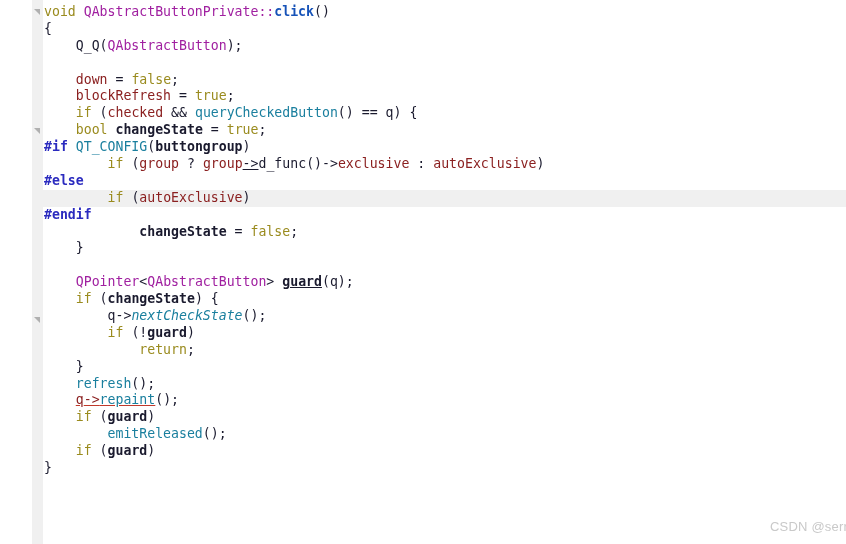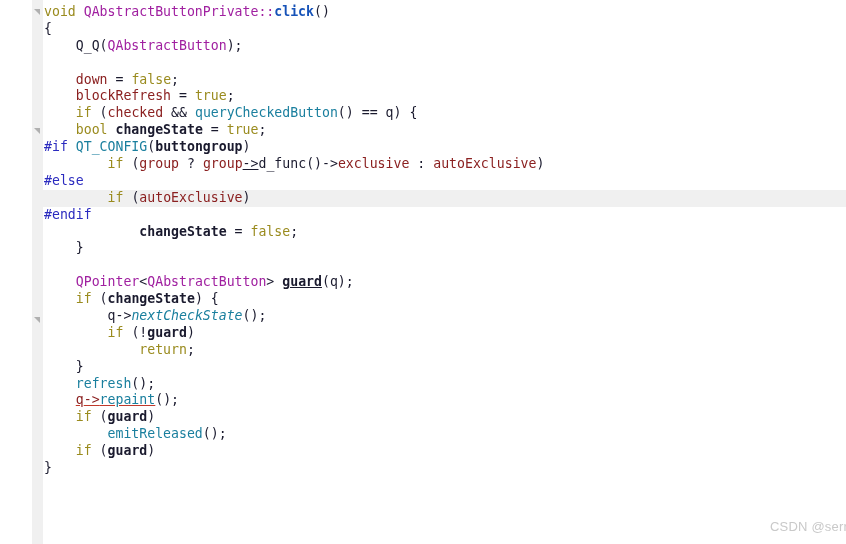--- a/index.html
+++ b/index.html
@@ -68,21 +68,21 @@
   .type    { color: #a020a0; }            
   .op      { color: #1a1a2e; }
   .punc    { color: #1a1a2e; }
   .fnbold  { color: #1753b8; font-weight: bold; }   
   .fn      { color: #1a7f9e; }            
   .fnital  { color: #1a7f9e; font-style: italic; }  
   .member  { color: #8b2020; }            
   .plain   { color: #1a1a2e; }
   .localb  { color: #1a1a2e; font-weight: bold; }   
   .localbu { color: #1a1a2e; font-weight: bold; text-decoration: underline; } 
-  .pre     { color: #2b2bbf; }            
+  .pre     { color: #2b2bbf; font-weight: bold; }            
   .cmt     { color: #1f9b3f; }            
   .arrowu  { text-decoration: underline; }
   .errlink { color: #8b2020; text-decoration: underline; text-decoration-color: #c0392b; }
   .errlink .fn2 { color: #1a7f9e; text-decoration: underline; text-decoration-color: #c0392b; }
   #watermark {
     position: absolute;
     right: 12px;
     bottom: 8px;
     color: #c9c9c9;
     font-family: "Liberation Sans", sans-serif;

